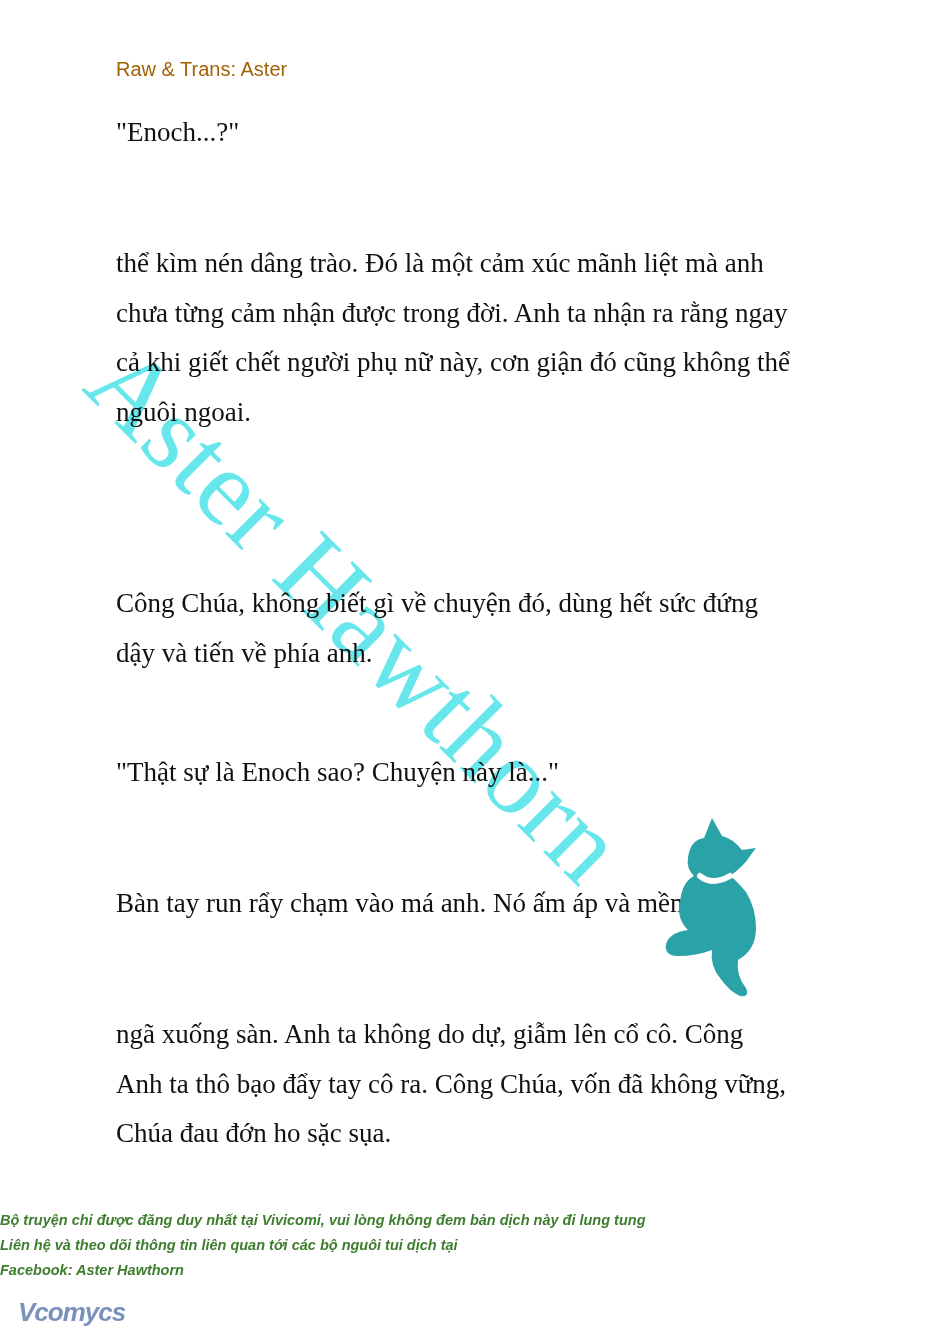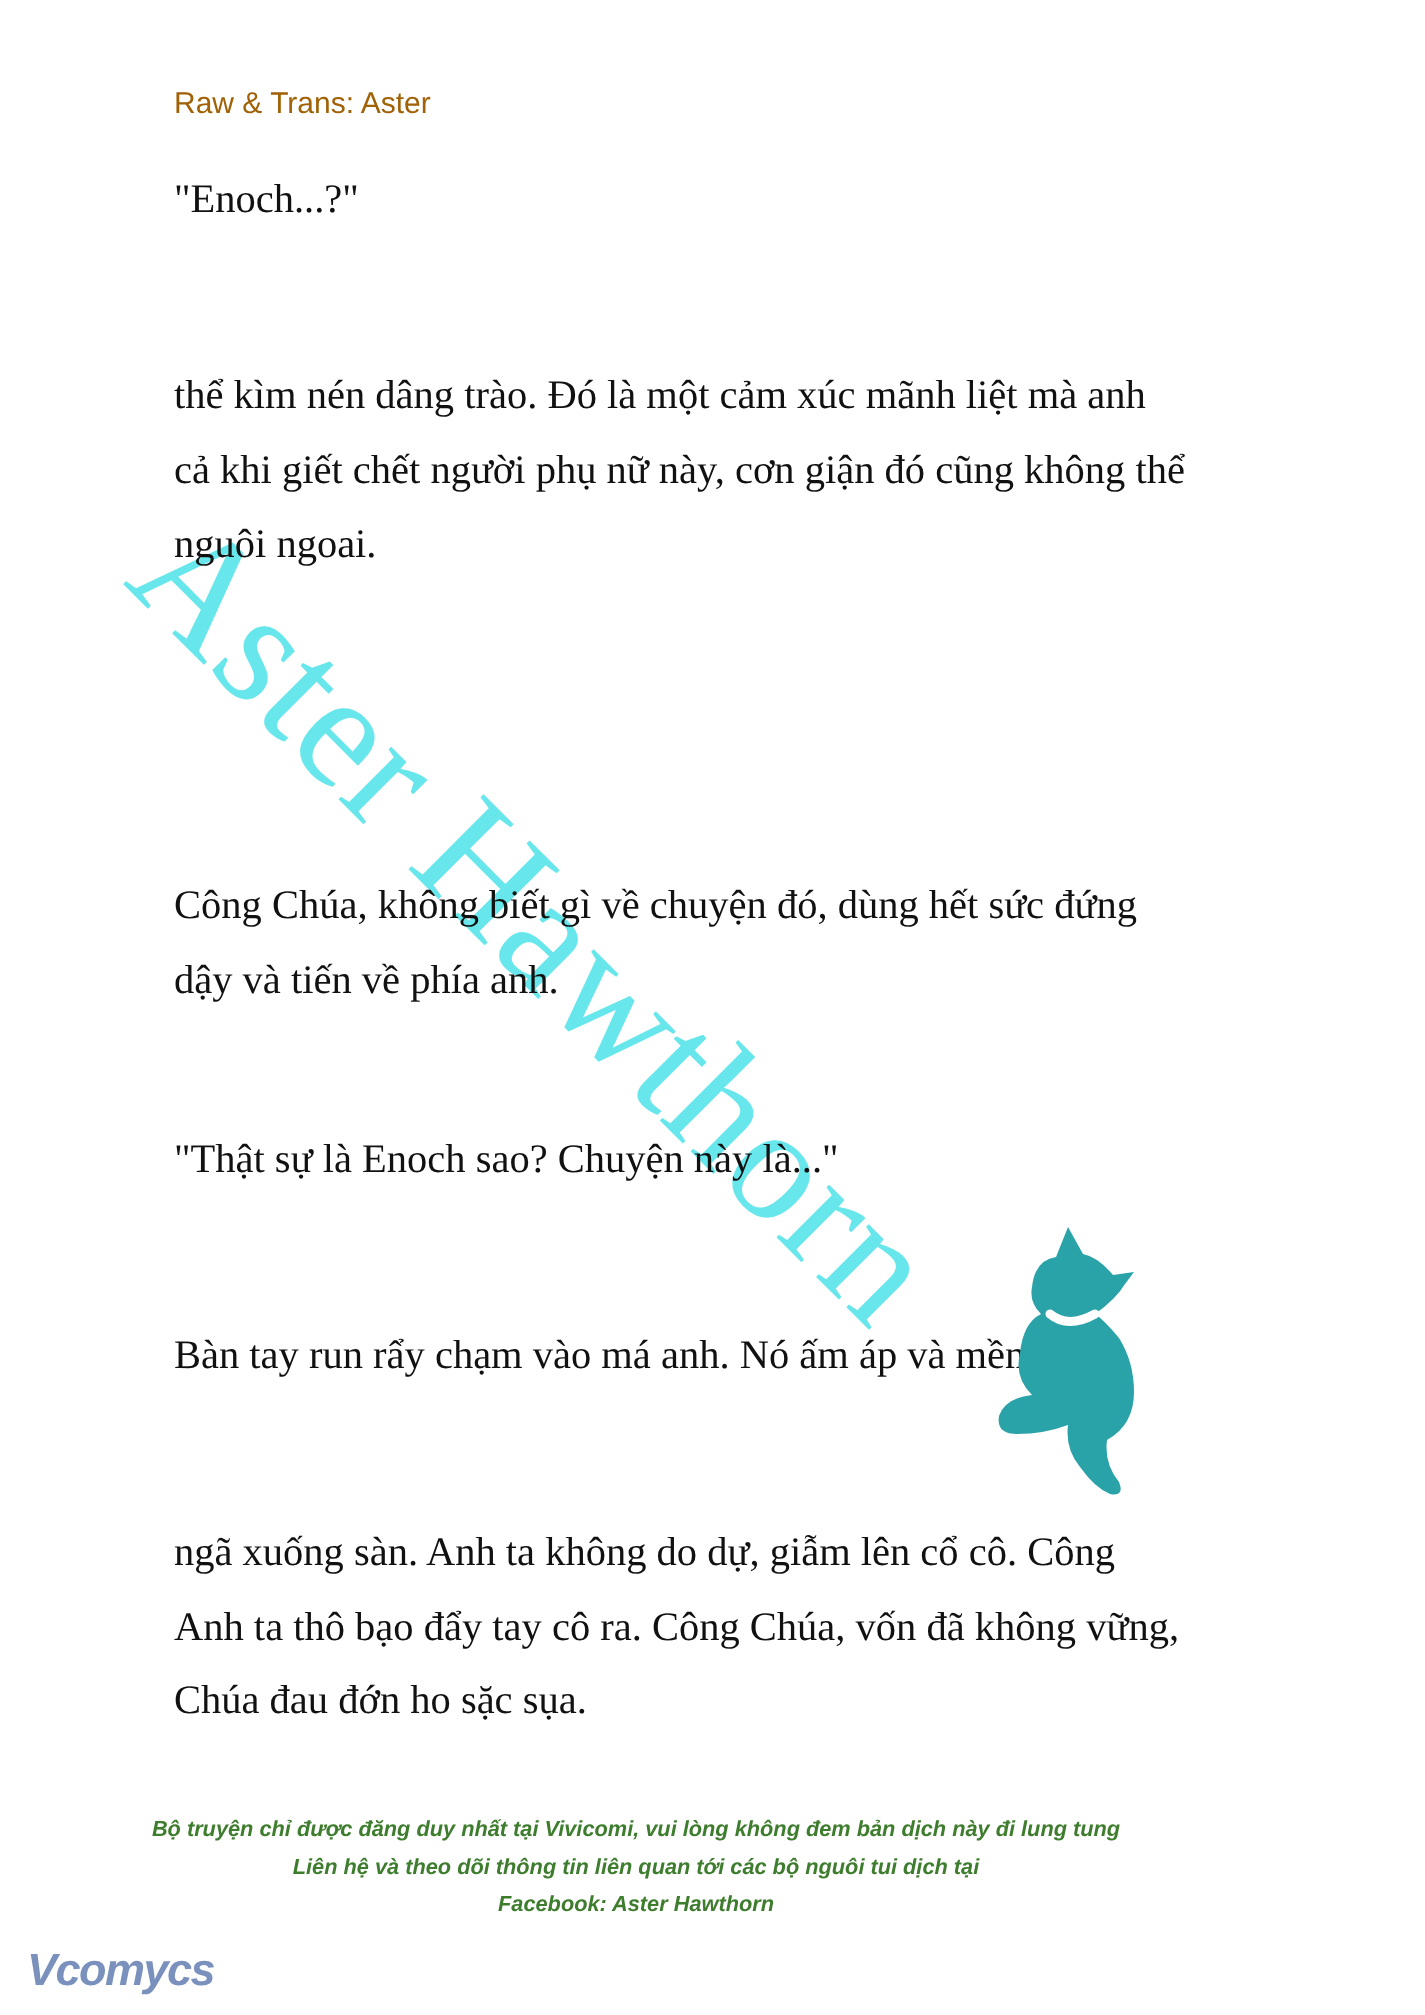--- a/index.html
+++ b/index.html
@@ -39,43 +39,44 @@
     }
     .cat {
       position: absolute; left: 660px; top: 810px;
       width: 110px; height: 190px;
     }
     .footer {
       position: absolute; left: 0; width: 848px; top: 1208px;
       font-family: "Liberation Sans", sans-serif;
       font-style: italic; font-weight: bold;
       font-size: 14.5px; color: #3e7d2e;
-      text-align: center; line-height: 25px;
+      text-align: left; line-height: 25px;
     }
     .logo {
       position: absolute; left: 18px; top: 1297px;
       font-family: "Liberation Sans", sans-serif;
       font-style: italic; font-weight: bold;
-      font-size: 30px; color: #7a90bd;
+      font-size: 26px; color: #7a90bd;
       letter-spacing: -1px;
     }
   </style>
 </head>
 <body>
 
 <div class="header">Raw &amp; Trans: Aster</div>
 
 <div class="watermark">Aster Hawthorn</div>
 
 <div class="body-text" style="top:108px">
   <span class="line">"Enoch...?"</span>
 </div>
 
 <div class="body-text" style="top:239px">
   <span class="line">thể kìm nén dâng trào. Đó là một cảm xúc mãnh liệt mà anh</span>
+  <span class="line">chưa từng cảm nhận được trong đời. Anh ta nhận ra rằng ngay</span>
   <span class="line">cả khi giết chết người phụ nữ này, cơn giận đó cũng không thể</span>
   <span class="line">nguôi ngoai.</span>
 </div>
 
 <div class="body-text" style="top:579px">
   <span class="line">Công Chúa, không biết gì về chuyện đó, dùng hết sức đứng</span>
   <span class="line">dậy và tiến về phía anh.</span>
 </div>
 
 <div class="body-text" style="top:748px">

